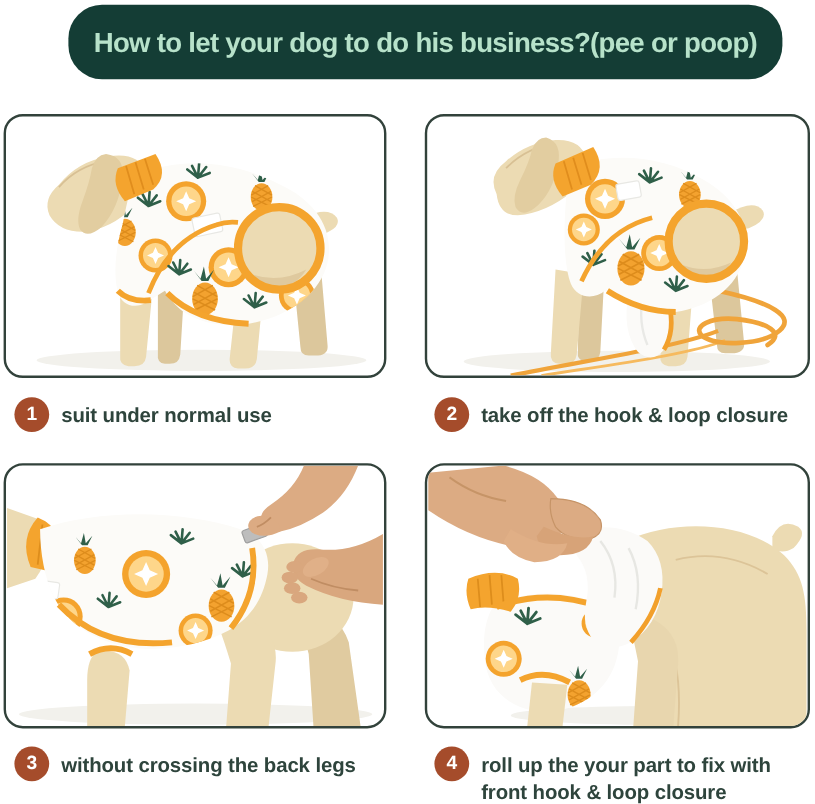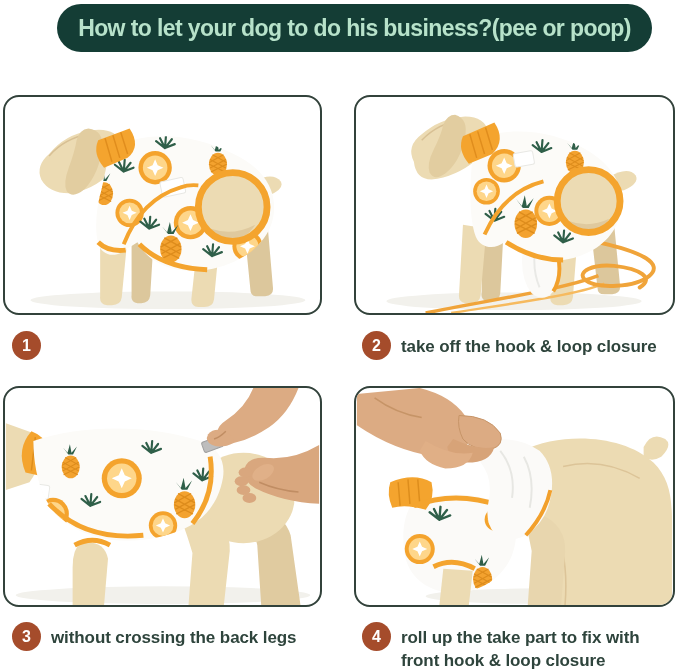--- a/index.html
+++ b/index.html
@@ -2,21 +2,21 @@
 <html><head>
 <meta charset="utf-8">
 <style>
   html,body{margin:0;padding:0;background:#ffffff;}
   .page{
     position:relative;width:679px;height:670px;background:#ffffff;
     font-family:"Liberation Sans", sans-serif;overflow:hidden;
   }
   
   .title-pill{
-    position:absolute;left:57px;top:4px;width:595px;height:48px;
+    position:absolute;left:57px;top:4px;width:595px;height:62px;
     background:#143d35;border-radius:28px;
     display:flex;align-items:center;justify-content:center;
   }
   .title-pill span{
     color:#b7e2ca;font-size:23px;font-weight:700;letter-spacing:-0.6px;white-space:nowrap;
   }
   
   .panel{
     position:absolute;background:#ffffff;border:2px solid #32423b;border-radius:16px;
     overflow:hidden;box-sizing:border-box;
@@ -252,38 +252,42 @@
         <path d="M18,10 Q40,26 66,30" stroke="#c69467" stroke-width="1.6" fill="none"></path>
         <path d="M104,28 Q134,28 146,46 Q150,58 138,62 Q118,64 108,52 Q102,40 104,28 Z" fill="#dcab83" stroke="#c69467" stroke-width="1"></path>
         <path d="M98,52 Q124,64 140,60 Q136,76 112,76 Q94,72 92,60 Z" fill="#d7a378"></path>
         <path d="M70,54 Q96,70 118,66 Q114,82 90,82 Q70,78 64,64 Z" fill="#e0af86"></path>
       </g>
     </svg>
   </div>
 
   <div class="caption" id="cap1">
     <div class="badge">1</div>
+    <div class="cap-lines">
+      <div>suit under normal use</div>
+      <div></div>
+    </div>
   </div>
 
   <div class="caption" id="cap2">
     <div class="badge">2</div>
     <div class="cap-lines">
       <div>take off the hook &amp; loop closure</div>
       <div></div>
     </div>
   </div>
 
   <div class="caption" id="cap3">
     <div class="badge">3</div>
     <div class="cap-lines">
       <div>without crossing the back legs</div>
     </div>
   </div>
 
   <div class="caption" id="cap4">
     <div class="badge">4</div>
     <div class="cap-lines">
-      <div>roll up the take part to fix with</div>
+      <div>roll up the your part to fix with</div>
       <div>front hook &amp; loop closure</div>
     </div>
   </div>
 
 </div>
 
 </body></html>

